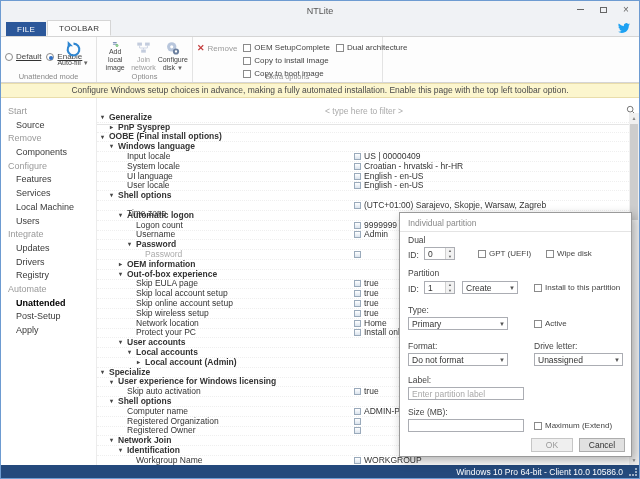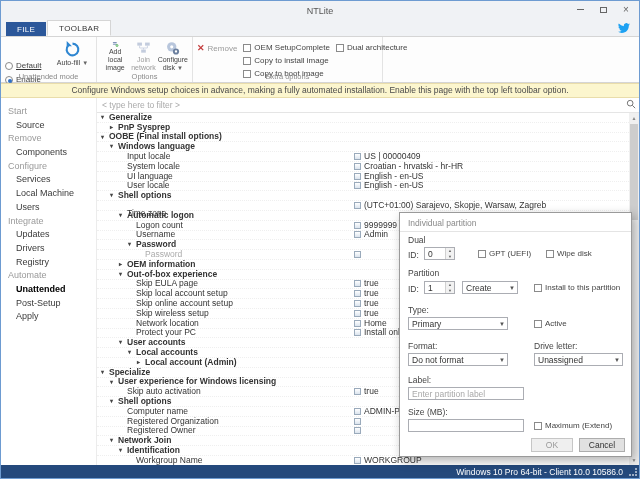--- a/index.html
+++ b/index.html
@@ -22,21 +22,21 @@
   .tab-file{background:var(--accent);color:#fff;margin-right:1px;margin-bottom:0;}
   .tab-active{background:#fdfdfd;border:1px solid #d5d5d5;border-bottom:1px solid #fdfdfd;color:#333;}
   .twitter{position:absolute;top:3px;right:9px;width:12px;height:12px;top:21px;}
   .twitter svg{width:12px;height:12px;fill:var(--twitter);}
 
   
   .ribbon{position:absolute;top:36px;left:0;right:0;height:46px;background:#fdfdfd;border-bottom:1px solid #d5d5d5;display:flex;}
   .rgroup{position:relative;height:100%;border-right:1px solid #e3e3e3;padding:2px 4px 10px;}
   .rgroup-label{position:absolute;bottom:1px;left:0;right:0;text-align:center;color:#8a8a8a;font-size:7.5px;}
   .g-unatt{width:96px;display:flex;gap:3px;}
-  .radio-col{display:flex;flex-direction:column;gap:5px;margin-top:22px;width:46px;text-decoration:underline;}
+  .radio-col{display:flex;flex-direction:row;gap:5px;margin-top:2px;width:46px;text-decoration:underline;}
   .radio{display:flex;align-items:center;gap:3px;font-size:8px;color:#444;}
   .rdot{width:8px;height:8px;border:1px solid #8a8a8a;border-radius:50%;background:#fff;position:relative;flex:none;}
   .rdot.checked::after{content:"";position:absolute;left:2px;top:2px;width:4px;height:4px;border-radius:50%;background:#2f6fc4;}
   .bigbtn{display:flex;flex-direction:column;align-items:center;width:40px;padding-top:2px;text-align:center;color:#444;font-size:7px;line-height:8px;}
   .bigbtn svg{width:17px;height:17px;margin-bottom:1px;}
   .g-opts{width:96px;display:flex;}
   .g-opts .bigbtn{width:31px;}
   .lbl-dis{color:#9a9a9a;}
   .dd{font-size:6px;color:#666;}
   .g-extra{width:190px;display:flex;gap:6px;}
@@ -50,21 +50,21 @@
   
   .infobar{position:absolute;top:82px;left:0;right:0;height:15px;background:var(--info-bar-bg);border-top:1px solid #e9ddab;border-bottom:1px solid #e9ddab;text-align:center;line-height:13px;color:#4a4a4a;font-size:8.5px;}
 
   
   .main{position:absolute;top:97px;left:0;right:0;bottom:13px;display:flex;background:#fff;}
   .sidebar{width:95px;padding-top:7px;flex:none;}
   .sb-header{height:13.7px;line-height:13.7px;padding-left:7px;color:#9a9a9a;}
   .sb-item{height:13.7px;line-height:13.7px;padding-left:15px;color:#3a3a3a;cursor:default;}
   .sb-item.selected{font-weight:bold;color:#000;}
   .content{flex:1;position:relative;border-left:1px solid #ececec;}
-  .filterrow{height:15px;border-bottom:1px solid #e5e5e5;display:flex;align-items:center;padding:0 3px 0 5px;}
+  .filterrow{height:27px;border-bottom:1px solid #e5e5e5;display:flex;align-items:center;padding:0 3px 0 5px;text-align:center;}
   .filter-text{flex:1;font-size:8.5px;color:#aaa;}
   .searchicon svg{width:10px;height:10px;stroke:#777;fill:none;}
 
   .tree{position:absolute;top:15px;left:0;right:10px;bottom:0;overflow:hidden;font-size:8.5px;}
   .trow{height:9.8px;line-height:9px;display:flex;align-items:center;border-bottom:1px dotted #efefef;position:relative;white-space:nowrap;}
   .tlabel{white-space:nowrap;}
   .bold{font-weight:bold;}
   .gray{color:#ababab;}
   .arrow{display:inline-block;width:8px;font-size:6px;color:#444;vertical-align:middle;}
   .val{position:absolute;left:257px;top:0;height:100%;display:flex;align-items:center;gap:3px;white-space:nowrap;}
@@ -208,20 +208,21 @@
 
   <div class="infobar">Configure Windows setup choices in advance, making a fully automated installation. Enable this page with the top left toolbar option.</div>
 
   <div class="main">
     <div class="sidebar">
         <div class="sb-header">Start</div>
         <div class="sb-item">Source</div>
         <div class="sb-header">Remove</div>
         <div class="sb-item">Components</div>
         <div class="sb-header">Configure</div>
+        <div class="sb-item">Features</div>
         <div class="sb-item">Services</div>
         <div class="sb-item">Local Machine</div>
         <div class="sb-item">Users</div>
         <div class="sb-header">Integrate</div>
         <div class="sb-item">Updates</div>
         <div class="sb-item">Drivers</div>
         <div class="sb-item">Registry</div>
         <div class="sb-header">Automate</div>
         <div class="sb-item selected">Unattended</div>
         <div class="sb-item">Post-Setup</div>

